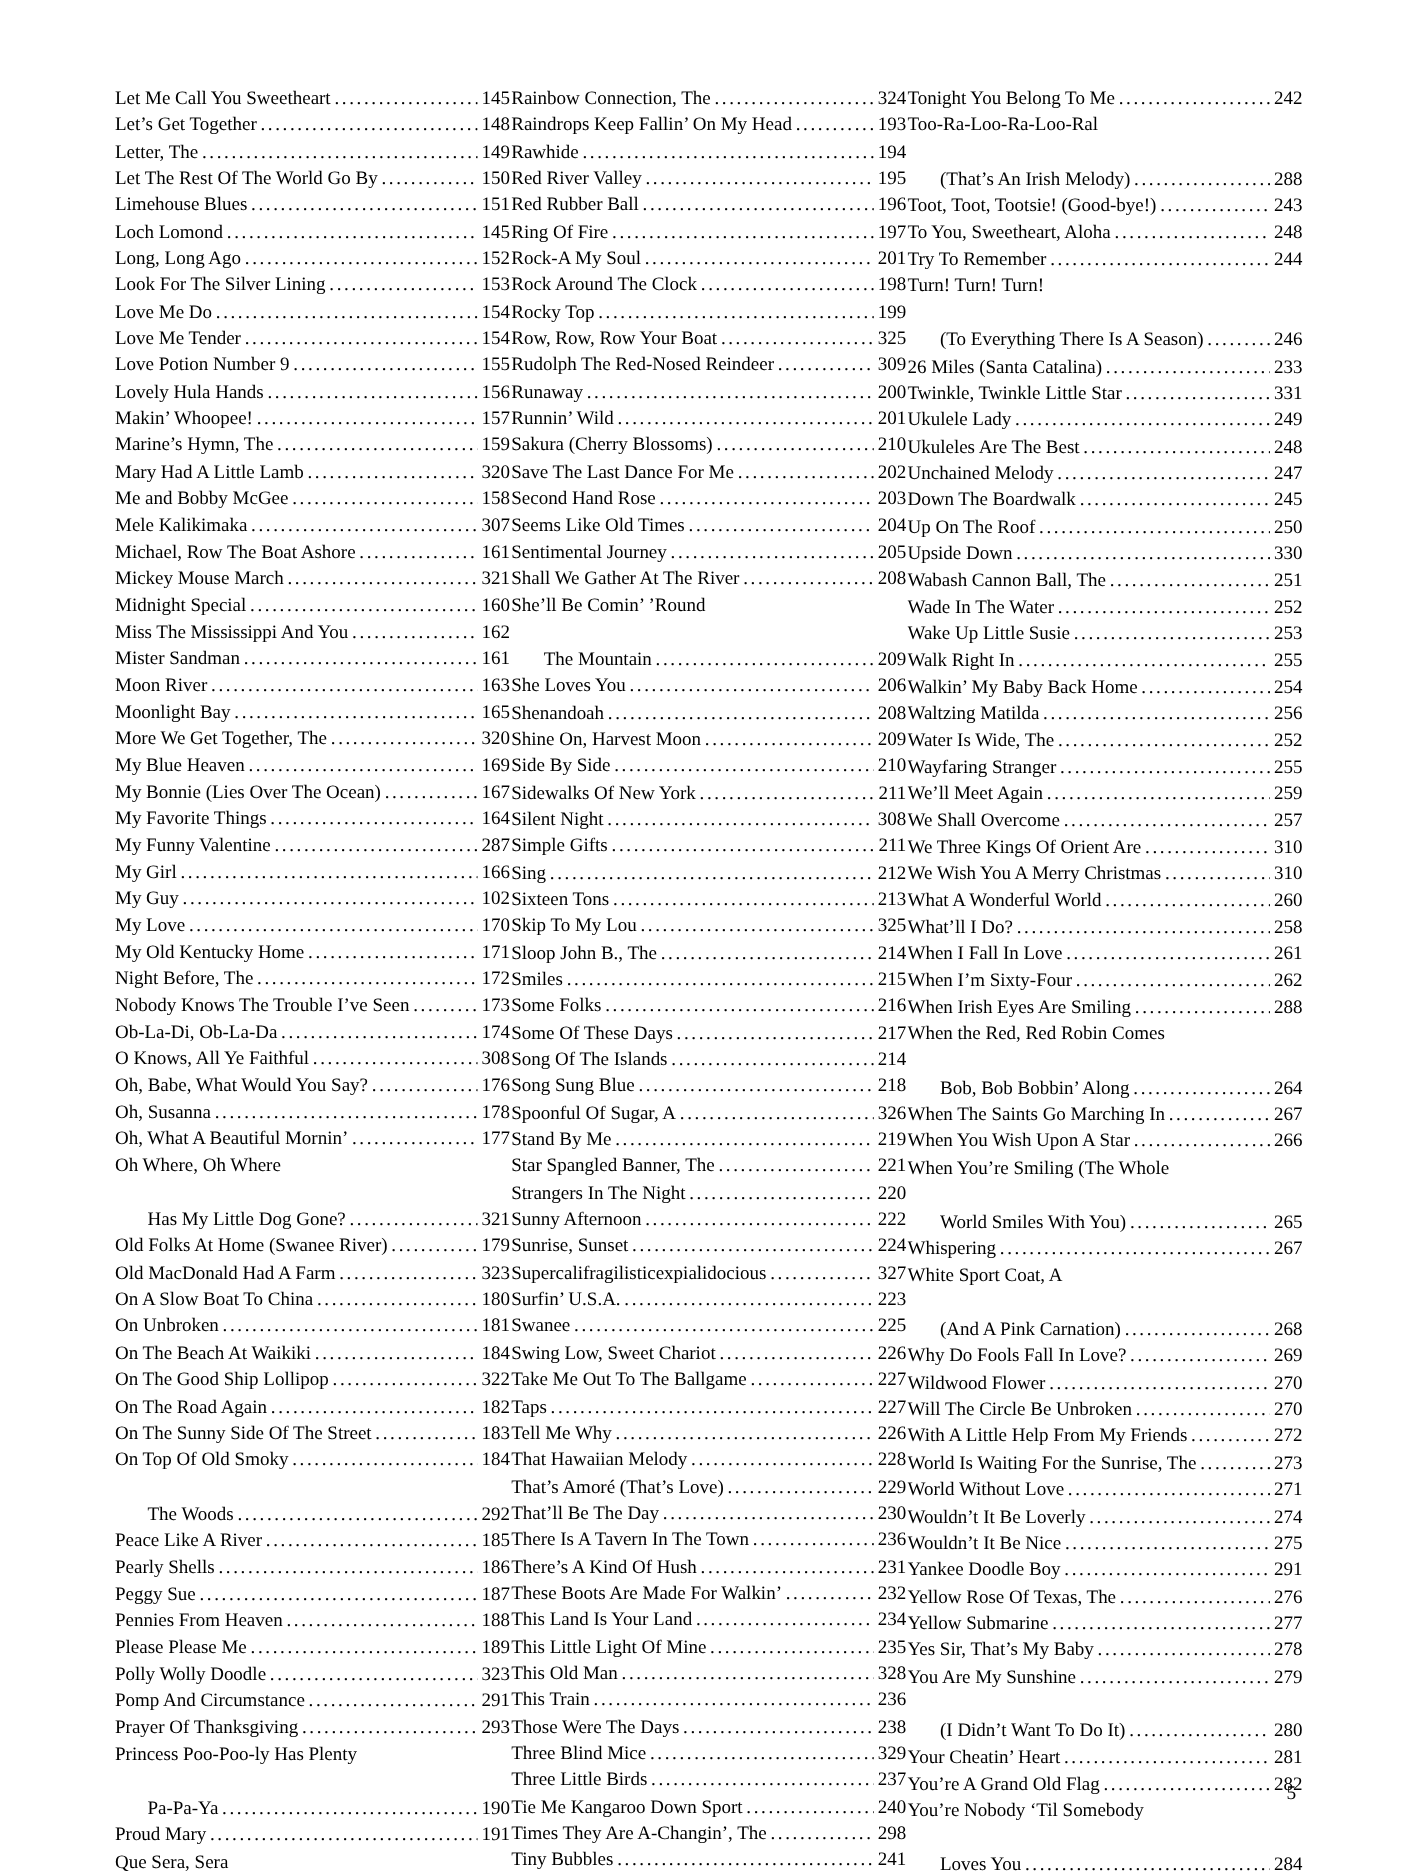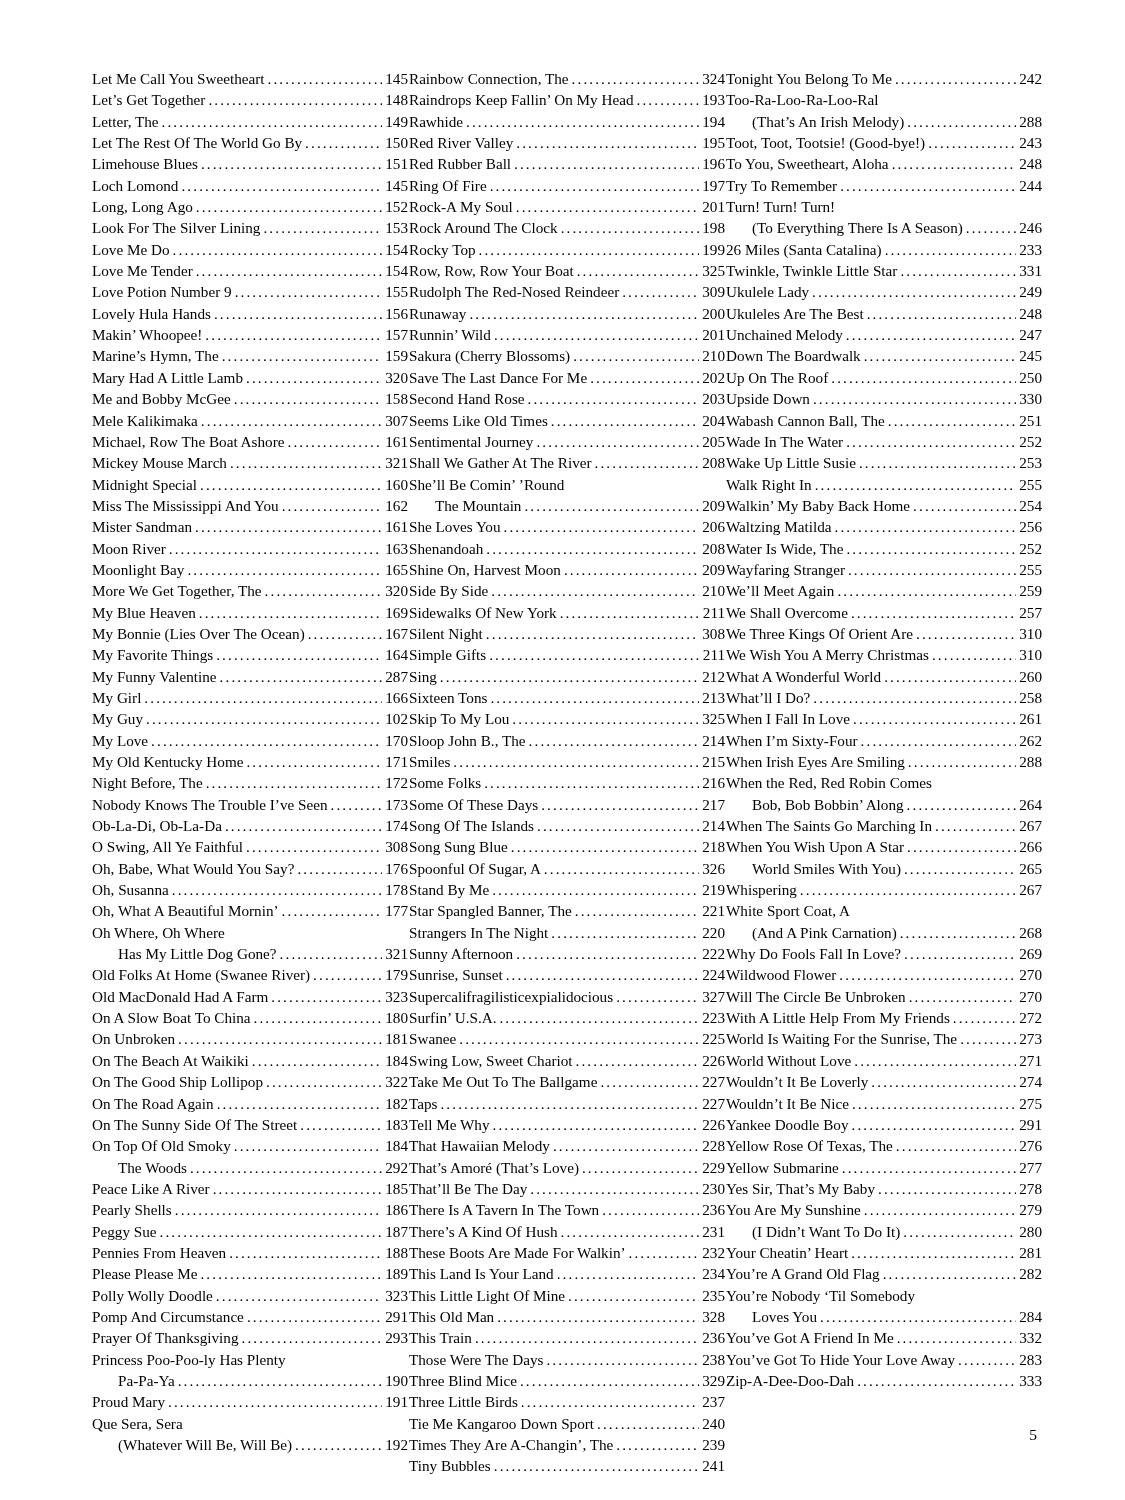--- a/index.html
+++ b/index.html
@@ -55,20 +55,21 @@
     padding: 0 2px 0 3px;
     color: #000;
   }
   .page-no {
     flex: 0 0 auto;
     text-align: right;
     min-width: 26px;
   }
   .entry.cont .title {
     padding-left: 26px;
+    margin-top: 22px;
   }
   .entry.nodots .dots {
     visibility: hidden;
   }
   .folio {
     position: absolute;
     right: 88px;
     bottom: 56px;
     font-size: 15.5px;
     font-family: "Liberation Serif", serif;
@@ -254,21 +255,21 @@
           <span class="title">Nobody Knows The Trouble I’ve Seen</span>
           <span class="dots">................................................................................</span>
           <span class="page-no">173</span>
         </div>
         <div class="entry">
           <span class="title">Ob-La-Di, Ob-La-Da</span>
           <span class="dots">................................................................................</span>
           <span class="page-no">174</span>
         </div>
         <div class="entry">
-          <span class="title">O Swing, All Ye Faithful</span>
+          <span class="title">O Knows, All Ye Faithful</span>
           <span class="dots">................................................................................</span>
           <span class="page-no">308</span>
         </div>
         <div class="entry">
           <span class="title">Oh, Babe, What Would You Say?</span>
           <span class="dots">................................................................................</span>
           <span class="page-no">176</span>
         </div>
         <div class="entry">
           <span class="title">Oh, Susanna</span>
@@ -723,21 +724,21 @@
           <span class="page-no">237</span>
         </div>
         <div class="entry">
           <span class="title">Tie Me Kangaroo Down Sport</span>
           <span class="dots">................................................................................</span>
           <span class="page-no">240</span>
         </div>
         <div class="entry">
           <span class="title">Times They Are A-Changin’, The</span>
           <span class="dots">................................................................................</span>
-          <span class="page-no">239</span>
+          <span class="page-no">298</span>
         </div>
         <div class="entry">
           <span class="title">Tiny Bubbles</span>
           <span class="dots">................................................................................</span>
           <span class="page-no">241</span>
         </div>
       </div>
       <div class="col">
         <div class="entry">
           <span class="title">Tonight You Belong To Me</span>
@@ -916,20 +917,25 @@
         </div>
         <div class="entry">
           <span class="title">When The Saints Go Marching In</span>
           <span class="dots">................................................................................</span>
           <span class="page-no">267</span>
         </div>
         <div class="entry">
           <span class="title">When You Wish Upon A Star</span>
           <span class="dots">................................................................................</span>
           <span class="page-no">266</span>
+        </div>
+        <div class="entry nodots">
+          <span class="title">When You’re Smiling (The Whole</span>
+          <span class="dots">................................................................................</span>
+          <span class="page-no"></span>
         </div>
         <div class="entry cont">
           <span class="title">World Smiles With You)</span>
           <span class="dots">................................................................................</span>
           <span class="page-no">265</span>
         </div>
         <div class="entry">
           <span class="title">Whispering</span>
           <span class="dots">................................................................................</span>
           <span class="page-no">267</span>

